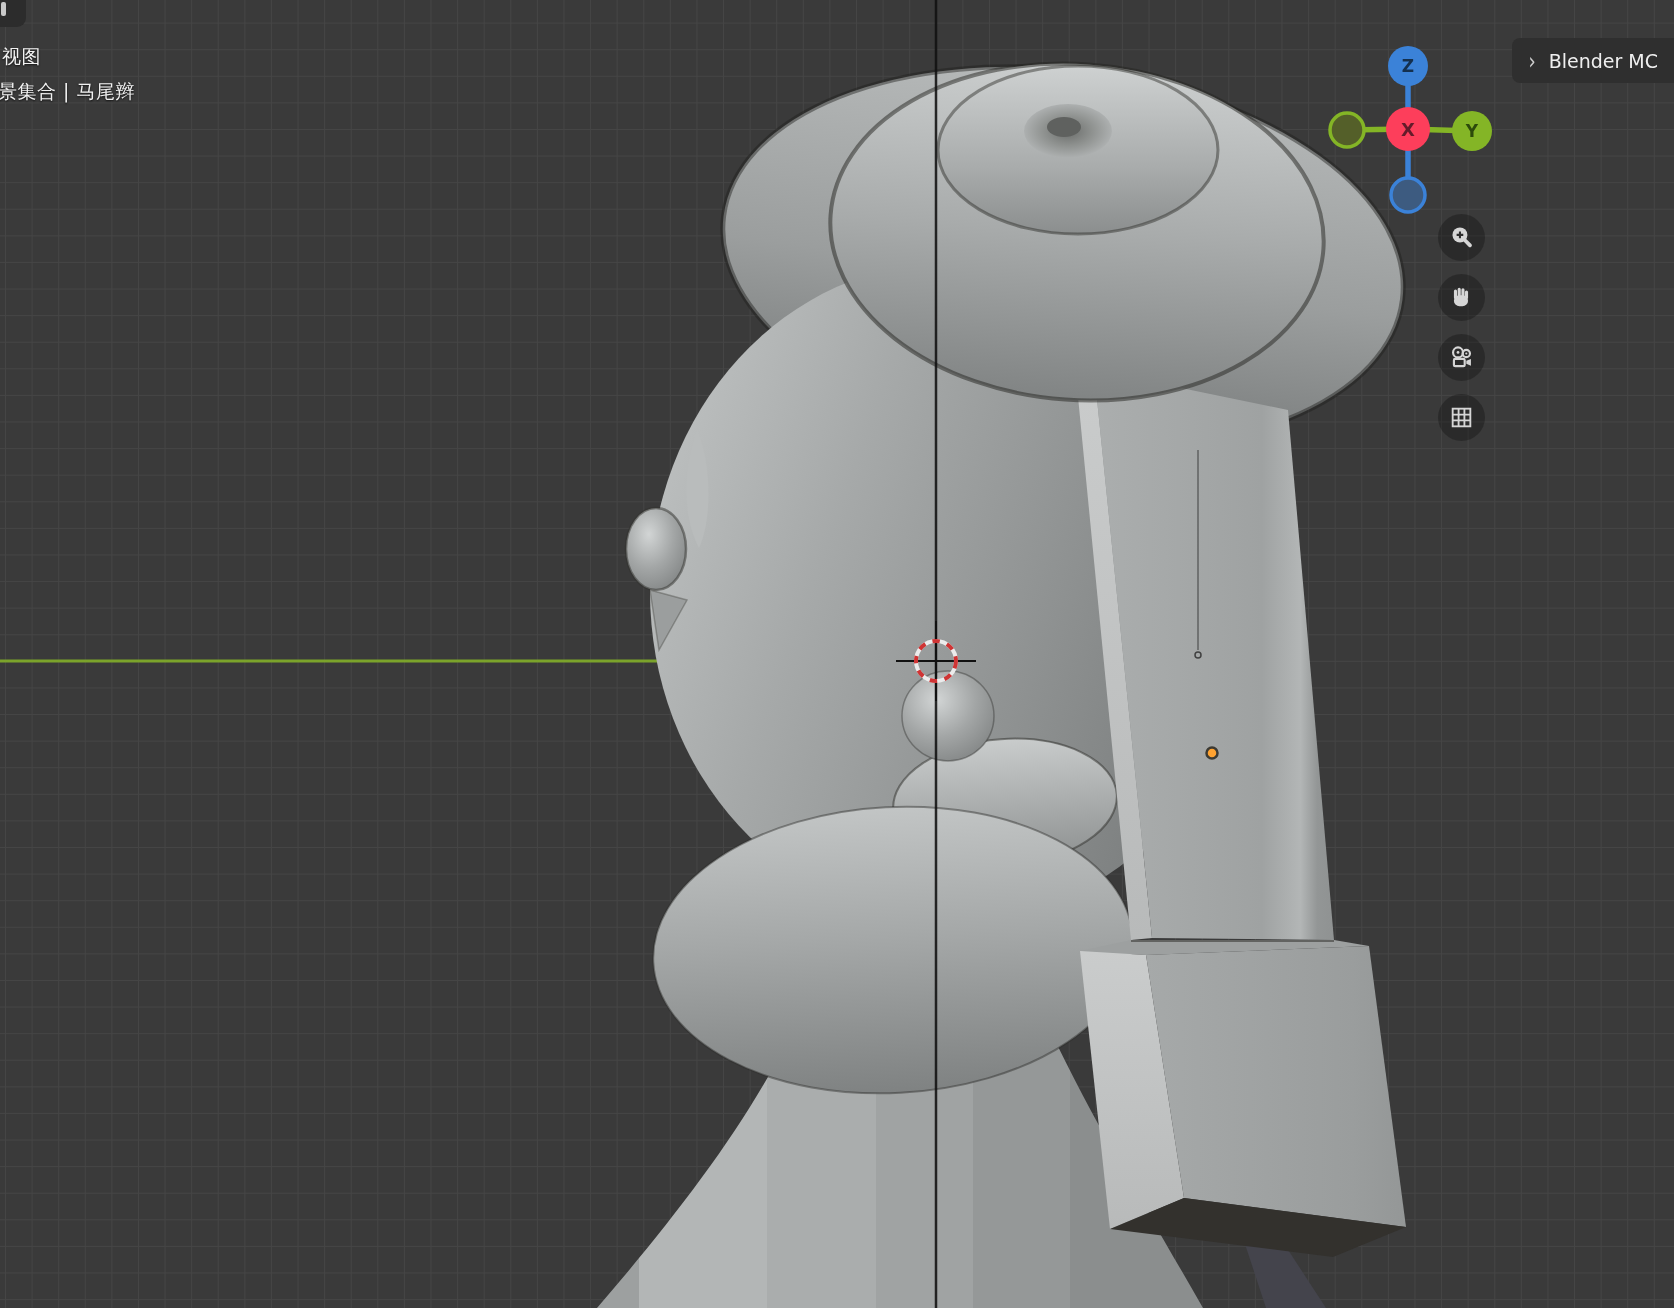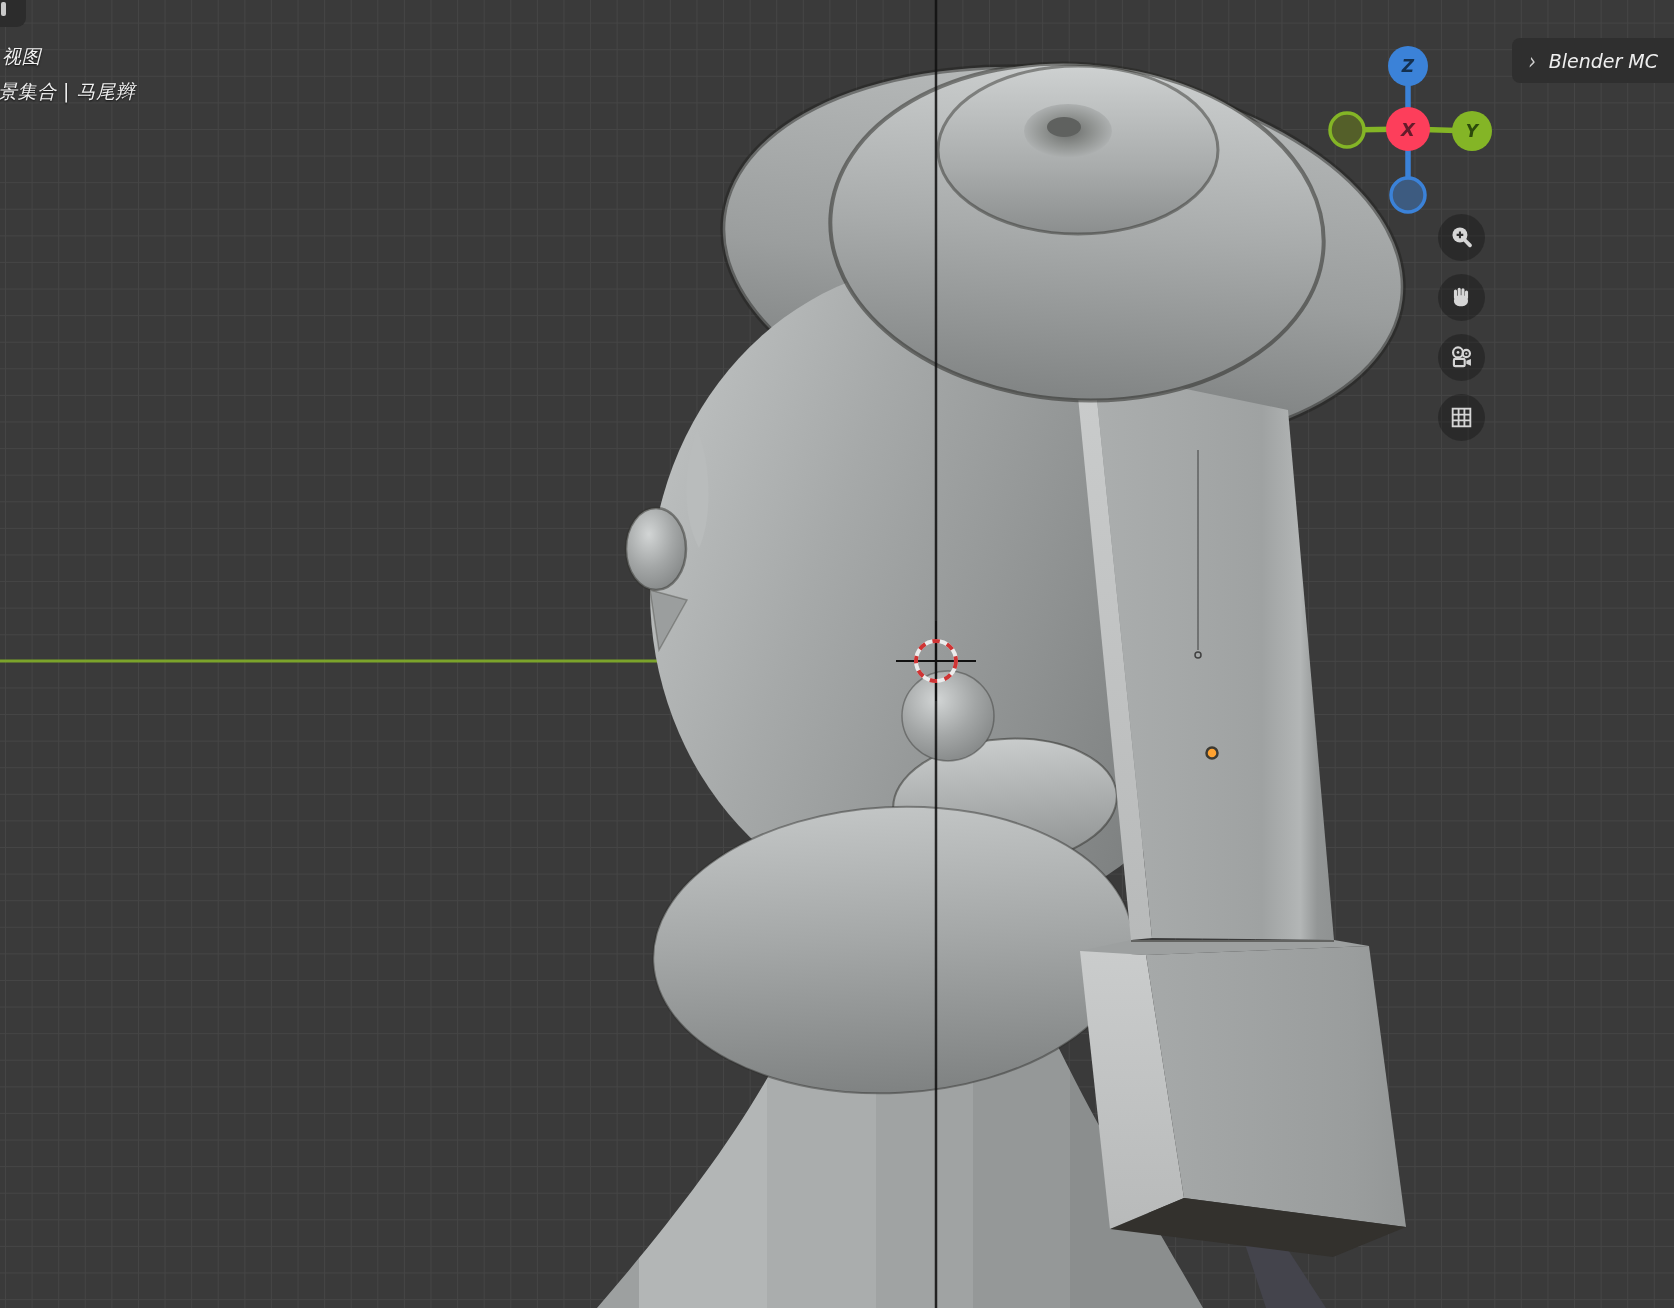--- a/index.html
+++ b/index.html
@@ -5,21 +5,20 @@
   html,body{margin:0;padding:0;background:#222;}
   .viewport{
     position:relative;width:1674px;height:1308px;overflow:hidden;
     background-color:#3a3a3a;
     background-image:
       linear-gradient(#454545 1px, transparent 1px),
       linear-gradient(90deg, #454545 1px, transparent 1px);
     background-size:26.6px 26.6px;
     background-position:5px 22.6px;
     font-family:"DejaVu Sans", sans-serif;
-    font-style:italic;
   }
   .scene{position:absolute;left:0;top:0;}
   .hud-text{position:absolute;color:#f1f1f1;font-size:19px;letter-spacing:.5px;
     text-shadow:0 1px 2px rgba(0,0,0,.75);white-space:nowrap;user-select:none;}
   #view-label{left:2px;top:44px;}
   #breadcrumb{left:-2px;top:79px;}
   .corner-btn{position:absolute;left:-13px;top:-13px;width:39px;height:40px;
     background:#2c2c2c;border-radius:9px;}
   .corner-btn:after{content:"";position:absolute;left:14px;top:15px;width:5px;height:14px;
     background:#c9c9c9;border-radius:2px;}

